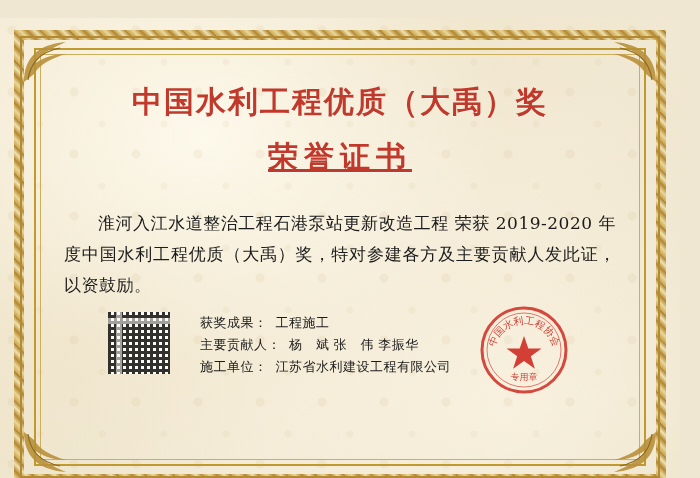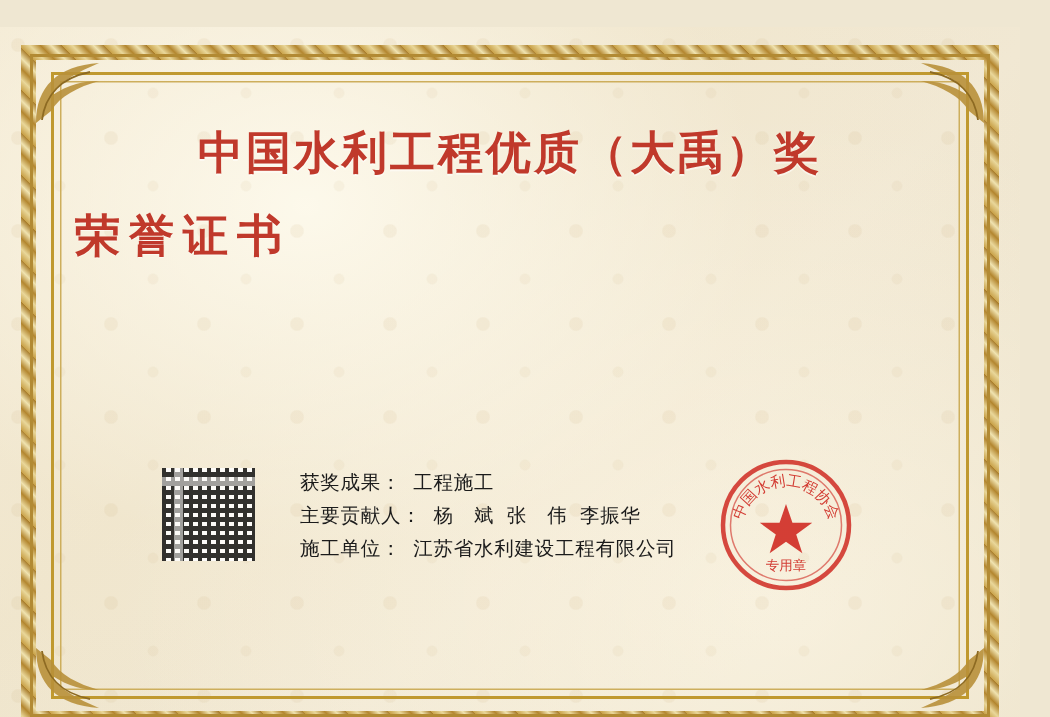--- a/index.html
+++ b/index.html
@@ -96,43 +96,45 @@
     text-align: center;
     font-family: "DejaVu Serif", "Liberation Serif", serif;
     font-size: 30px;
     font-weight: bold;
     color: #c0392b;
     letter-spacing: 2px;
     margin-top: 20px;
     text-shadow: 0 1px 0 rgba(255,255,255,0.5);
   }
   .title-sub {
+    text-align: center;
     font-family: "DejaVu Serif", "Liberation Serif", serif;
     font-size: 30px;
     font-weight: bold;
     color: #c0392b;
     letter-spacing: 6px;
     margin-top: 14px;
     text-shadow: 0 1px 0 rgba(255,255,255,0.5);
+    text-decoration: underline;
   }
   .body-text {
     margin: 30px 14px 0 14px;
     font-family: "DejaVu Serif", "Liberation Serif", serif;
     font-size: 17px;
     line-height: 31px;
     color: #1b1b1b;
     text-align: justify;
     text-indent: 34px;
     letter-spacing: 0.5px;
   }
   .details {
     position: absolute;
     left: 150px;
     top: 250px;
-    font-family: Liberation Mono, monospace;
+    font-family: Liberation Sans, sans-serif;
     font-size: 13px;
     line-height: 22px;
     color: #1b1b1b;
     letter-spacing: 0.5px;
   }
   .detail-row { white-space: nowrap; }
   .detail-label { display: inline-block; }
   .detail-value { display: inline-block; margin-left: 8px; }
   .qr {
     position: absolute;
@@ -207,20 +209,21 @@
       <path d="M2 44 C2 20 16 6 44 4 C30 10 18 16 12 26 C24 18 34 16 44 16 C30 20 18 26 12 36 Z" fill="#b8903a" opacity="0.9"></path>
       <path d="M6 42 C8 26 18 14 38 10" stroke="#8d6a22" stroke-width="1.2" fill="none"></path>
     </svg>
   </div>
 
   <div class="content">
 
     <div class="title-main">中国水利工程优质（大禹）奖</div>
     <div class="title-sub">荣誉证书</div>
 
+    <div class="body-text">淮河入江水道整治工程石港泵站更新改造工程 荣获 2019-2020 年度中国水利工程优质（大禹）奖，特对参建各方及主要贡献人发此证，以资鼓励。</div>
 
     <div class="qr"></div>
 
     <div class="details">
       <div class="detail-row">
         <span class="detail-label">获奖成果：</span><span class="detail-value">工程施工</span>
       </div>
       <div class="detail-row">
         <span class="detail-label">主要贡献人：</span><span class="detail-value">杨　斌 张　伟 李振华</span>
       </div>

